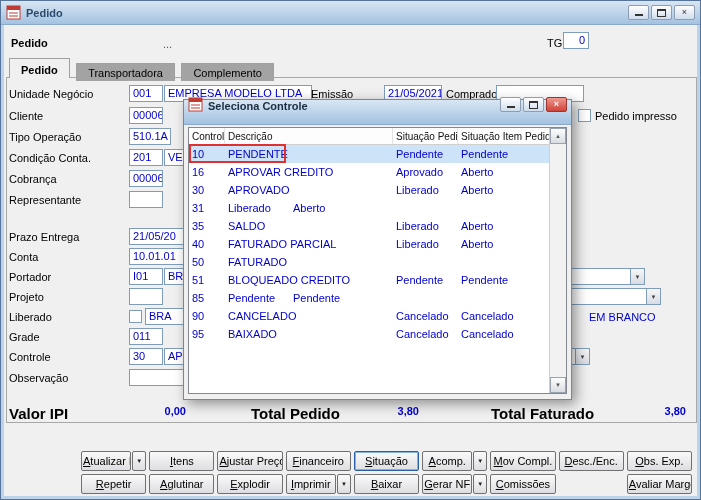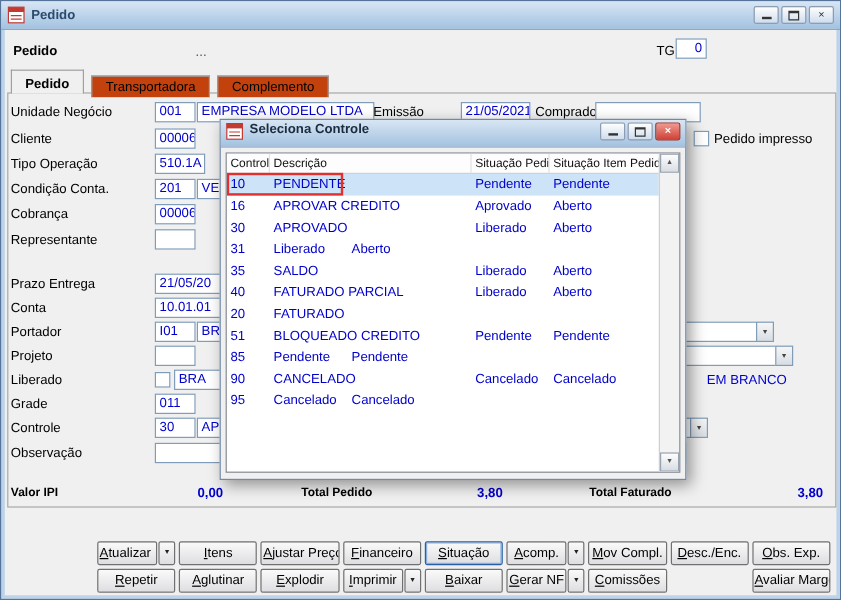--- a/index.html
+++ b/index.html
@@ -38,47 +38,47 @@
   .combo-box { flex:1; background:#fff; border:1px solid #7f9db9; border-right:none; }
   .combo-arrow {
     width:15px; border:1px solid #7f9db9; background:linear-gradient(#f6f6f6,#d8dde4);
     font-size:6px; color:#444; display:flex; align-items:center; justify-content:center; padding:0; cursor:default;
   }
   .blue-text { position:absolute; top:3px; font-size:11px; color:var(--value-blue,#0000cc); white-space:nowrap; }
 
   .tabstrip { position:absolute; top:57px; left:8px; height:20px; z-index:2; }
   .tab {
     display:inline-block; font-size:11px; padding:3px 11px 2px; border:1px solid #a0a0a0;
-    border-bottom:none; background:#c2410c; margin-right:2px; position:relative; top:3px; cursor:default;
+    border-bottom:none; background:#a3a3a3; margin-right:2px; position:relative; top:3px; cursor:default;
   }
   .tab.active { background:#f0f0f0; font-weight:bold; top:0; padding-top:5px; z-index:3; }
   .panel { position:absolute; left:5px; top:76px; width:691px; height:346px; border:1px solid #a8a8a8; background:#f0f0f0; }
 
-  .tlabel { position:absolute; top:0; font-size:10px; font-weight:bold; color:#000; white-space:nowrap; }
+  .tlabel { position:absolute; top:0; font-size:15px; font-weight:bold; color:#000; white-space:nowrap; }
   .tvalue { position:absolute; top:0; font-size:11px; font-weight:bold; color:var(--value-blue,#0000cc); text-align:right; }
 
   .btnrow { position:absolute; left:80px; right:8px; height:20px; display:flex; gap:3px; }
   .btn-wrap { flex:1; display:flex; min-width:0; }
   .btn {
     flex:1; min-width:0; font-size:11px; font-family:inherit; border:1px solid #707070; border-radius:2px;
     background:linear-gradient(#fafafa,#dedee2); padding:0 1px; cursor:default; white-space:nowrap; overflow:hidden;
   }
   .btn.arrow-btn { flex:0 0 14px; font-size:6px; margin-left:1px; color:#222; }
   .btn.default { border:1px solid #2a5fa5; box-shadow: inset 0 0 0 1px #86b0dd; }
   .spacer { flex:1; }
   .btn.single { position:absolute; top:429px; right:8px; width:80px; height:18px; flex:none; }
 
   .dialog {
     position:absolute; left:182px; top:98px; width:389px; height:301px; background:#f0f0f0;
     border:1px solid #708aa5; box-shadow:4px 4px 12px rgba(0,0,0,.4); z-index:10;
   }
   .dlg-titlebar {
     position:absolute; top:0; left:0; right:0; height:23px;
     background:linear-gradient(var(--titlebar-light,#d8e6f4), var(--titlebar-dark,#a3c2e0));
-    display:flex; align-items:flex-start; padding:2px 4px; border-bottom:1px solid #8aa8c8;
+    display:flex; align-items:flex-end; padding:12px 4px; border-bottom:1px solid #8aa8c8;
   }
   .dlg-title { font-size:11px; font-weight:bold; color:#1c2c40; margin-left:5px; flex:1; }
   .dlg-table { position:absolute; left:4px; right:4px; top:27px; bottom:5px; background:#fff; border:1px solid #828790; overflow:hidden; }
   .thead { position:absolute; top:0; left:0; right:17px; height:17px; background:#fdfdfd; border-bottom:1px solid #d0d0d0; display:flex; }
   .th { font-size:10px; padding:3px 0 0 3px; border-right:1px solid #e2e2e2; white-space:nowrap; overflow:hidden; color:#111; }
   .w-code { width:36px; } .w-desc { width:168px; } .w-sit { width:65px; } .w-item { width:91px; border-right:none; }
   .tbody { position:absolute; top:17px; left:0; right:17px; bottom:0; }
   .trow { position:relative; height:18px; display:flex; font-size:11px; color:var(--value-blue,#0000cc); }
   .trow.selected { background:var(--selected-row,#cde3f8); }
   .tcell { padding:3px 0 0 3px; white-space:nowrap; overflow:hidden; }
@@ -351,21 +351,21 @@
             <div class="tcell w-sit">Liberado</div>
             <div class="tcell w-item">Aberto</div>
           </div>
           <div class="trow">
             <div class="tcell w-code">40</div>
             <div class="tcell w-desc">FATURADO PARCIAL</div>
             <div class="tcell w-sit">Liberado</div>
             <div class="tcell w-item">Aberto</div>
           </div>
           <div class="trow">
-            <div class="tcell w-code">20</div>
+            <div class="tcell w-code">50</div>
             <div class="tcell w-desc">FATURADO</div>
             <div class="tcell w-sit"></div>
             <div class="tcell w-item"></div>
           </div>
           <div class="trow">
             <div class="tcell w-code">51</div>
             <div class="tcell w-desc">BLOQUEADO CREDITO</div>
             <div class="tcell w-sit">Pendente</div>
             <div class="tcell w-item">Pendente</div>
           </div>
@@ -375,20 +375,21 @@
             <div class="tcell w-item">Pendente</div>
           </div>
           <div class="trow">
             <div class="tcell w-code">90</div>
             <div class="tcell w-desc">CANCELADO</div>
             <div class="tcell w-sit">Cancelado</div>
             <div class="tcell w-item">Cancelado</div>
           </div>
           <div class="trow">
             <div class="tcell w-code">95</div>
+            <div class="tcell w-desc">BAIXADO</div>
             <div class="tcell w-sit">Cancelado</div>
             <div class="tcell w-item">Cancelado</div>
           </div>
         </div>
       <div class="vscroll">
         <button class="scrollbtn up">
             <span>▲</span>
           </button>
         <button class="scrollbtn down">
             <span>▼</span>

